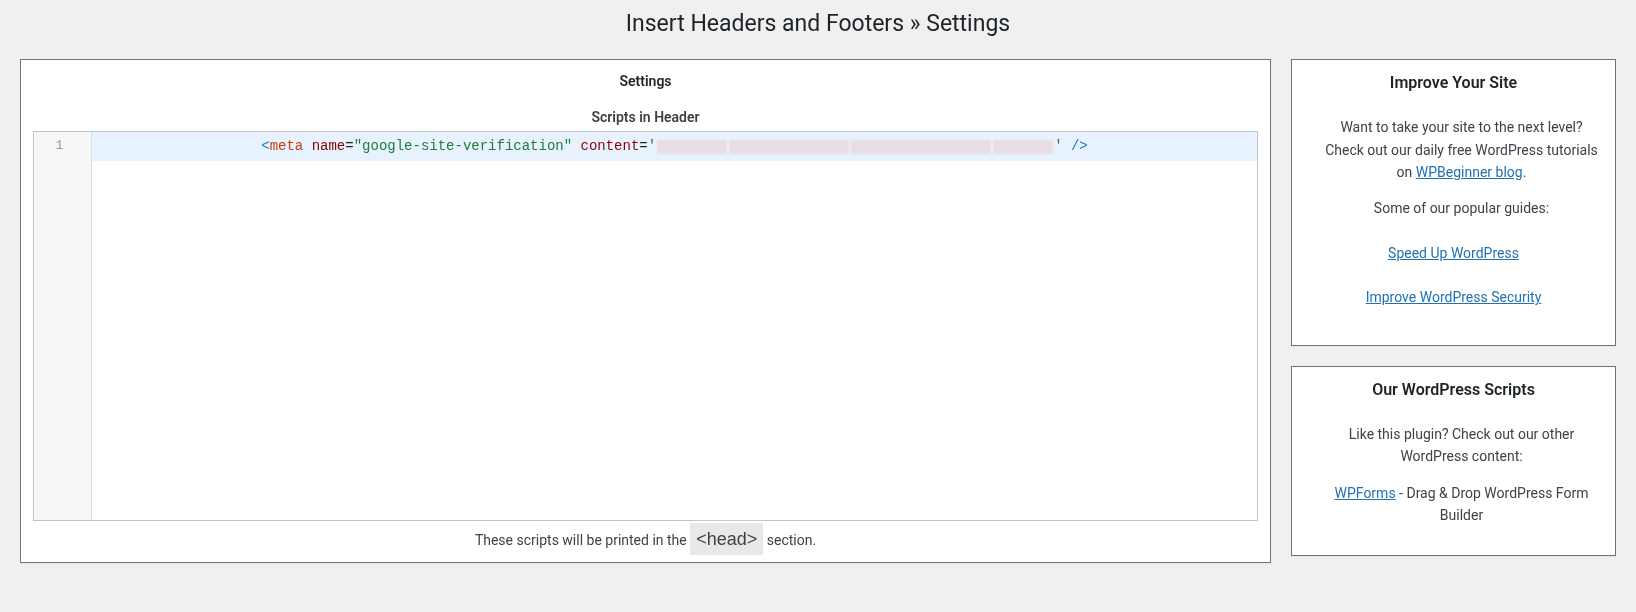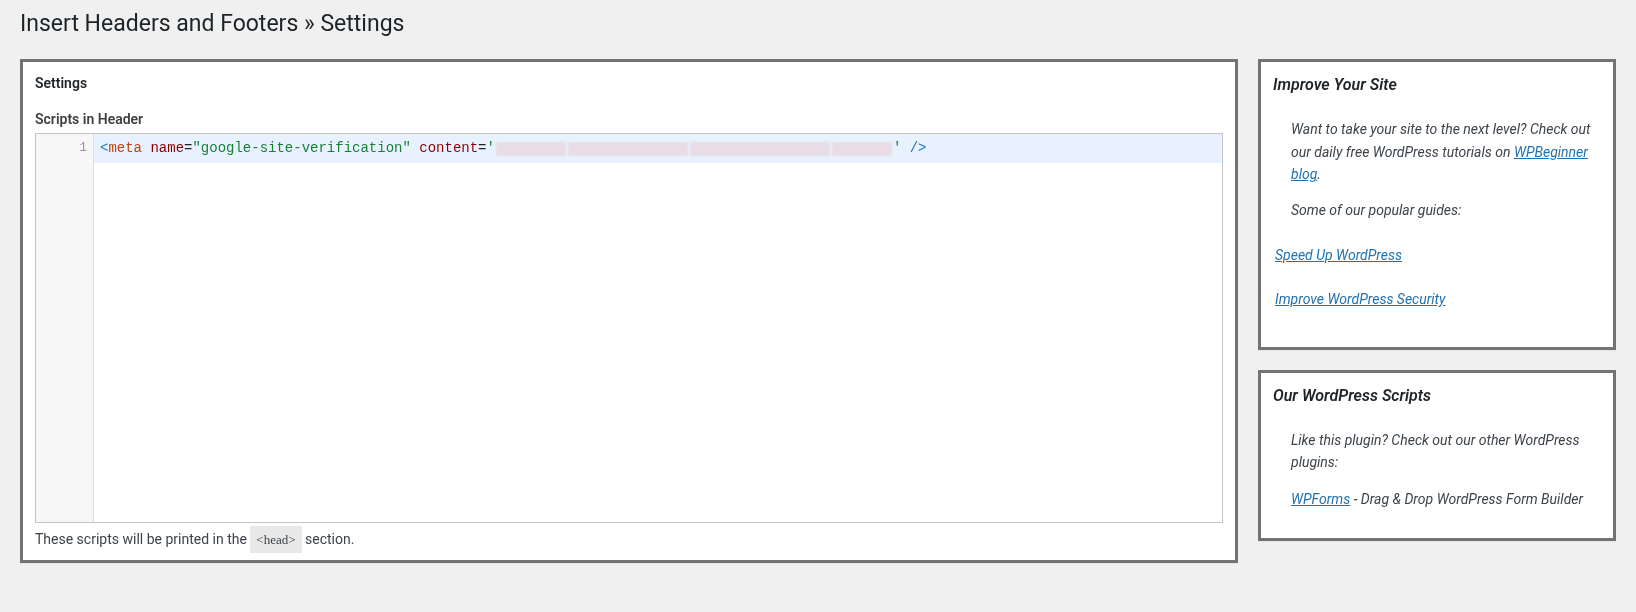--- a/index.html
+++ b/index.html
@@ -1,15 +1,15 @@
 <!DOCTYPE html>
 <html><head>
 <meta charset="utf-8">
 <style>
-  * { box-sizing: border-box; }
+  * { box-sizing: border-box; text-align: center; }
   body {
     margin: 0;
     padding: 0;
     background: #f0f0f1;
     font-family: -apple-system, BlinkMacSystemFont, "Segoe UI", Roboto, Oxygen-Sans, Ubuntu, Cantarell, "Helvetica Neue", sans-serif;
     color: #1d2327;
     font-size: 13px;
   }
   .wrap {
     padding: 0 20px 20px 20px;
@@ -25,27 +25,26 @@
   .layout {
     display: flex;
     gap: 20px;
     align-items: flex-start;
   }
   .main-col {
     flex: 1;
     min-width: 0;
   }
   .side-col {
-    width: 358px;
+    width: 325px;
     flex-shrink: 0;
-    font-style: italic;
   }
   .postbox {
     background: #fff;
-    border: 3px solid #737373;
+    border: 1px solid #737373;
     box-shadow: 0 1px 1px rgba(0,0,0,0.04);
     margin-bottom: 20px;
   }
   .postbox .inside {
     padding: 0 12px 12px 12px;
   }
   .postbox h2 {
     font-size: 14px;
     padding: 12px;
     margin: 0;
@@ -107,22 +106,22 @@
     margin: 0 1px;
   }
   .help-text {
     margin: 8px 0 0 0;
     font-size: 14px;
     color: #3c434a;
   }
   .help-text code {
     background: #e8e8e8;
     padding: 6px 6px;
-    font-family: Liberation Serif, serif;
-    font-size: 13px;
+    font-family: Liberation Sans, sans-serif;
+    font-size: 18px;
   }
   .side-col .postbox .inside {
     padding: 0 14px 14px 14px;
     font-size: 14px;
     color: #3c434a;
     line-height: 1.6;
   }
   .side-col .postbox h2 {
     font-size: 16px;
   }
@@ -180,21 +179,21 @@
           <ul class="guide-list">
             <li><a href="#">Speed Up WordPress</a></li>
             <li><a href="#">Improve WordPress Security</a></li>
           </ul>
         </div>
       </div>
 
       <div class="postbox">
         <h2>Our WordPress Scripts</h2>
         <div class="inside">
-          <p>Like this plugin? Check out our other WordPress plugins:</p>
+          <p>Like this plugin? Check out our other WordPress content:</p>
           <p>
             <a href="#">WPForms</a><span> - Drag &amp; Drop WordPress Form Builder</span>
           </p>
         </div>
       </div>
     </div>
   </div>
 </div>
 
 </body></html>

